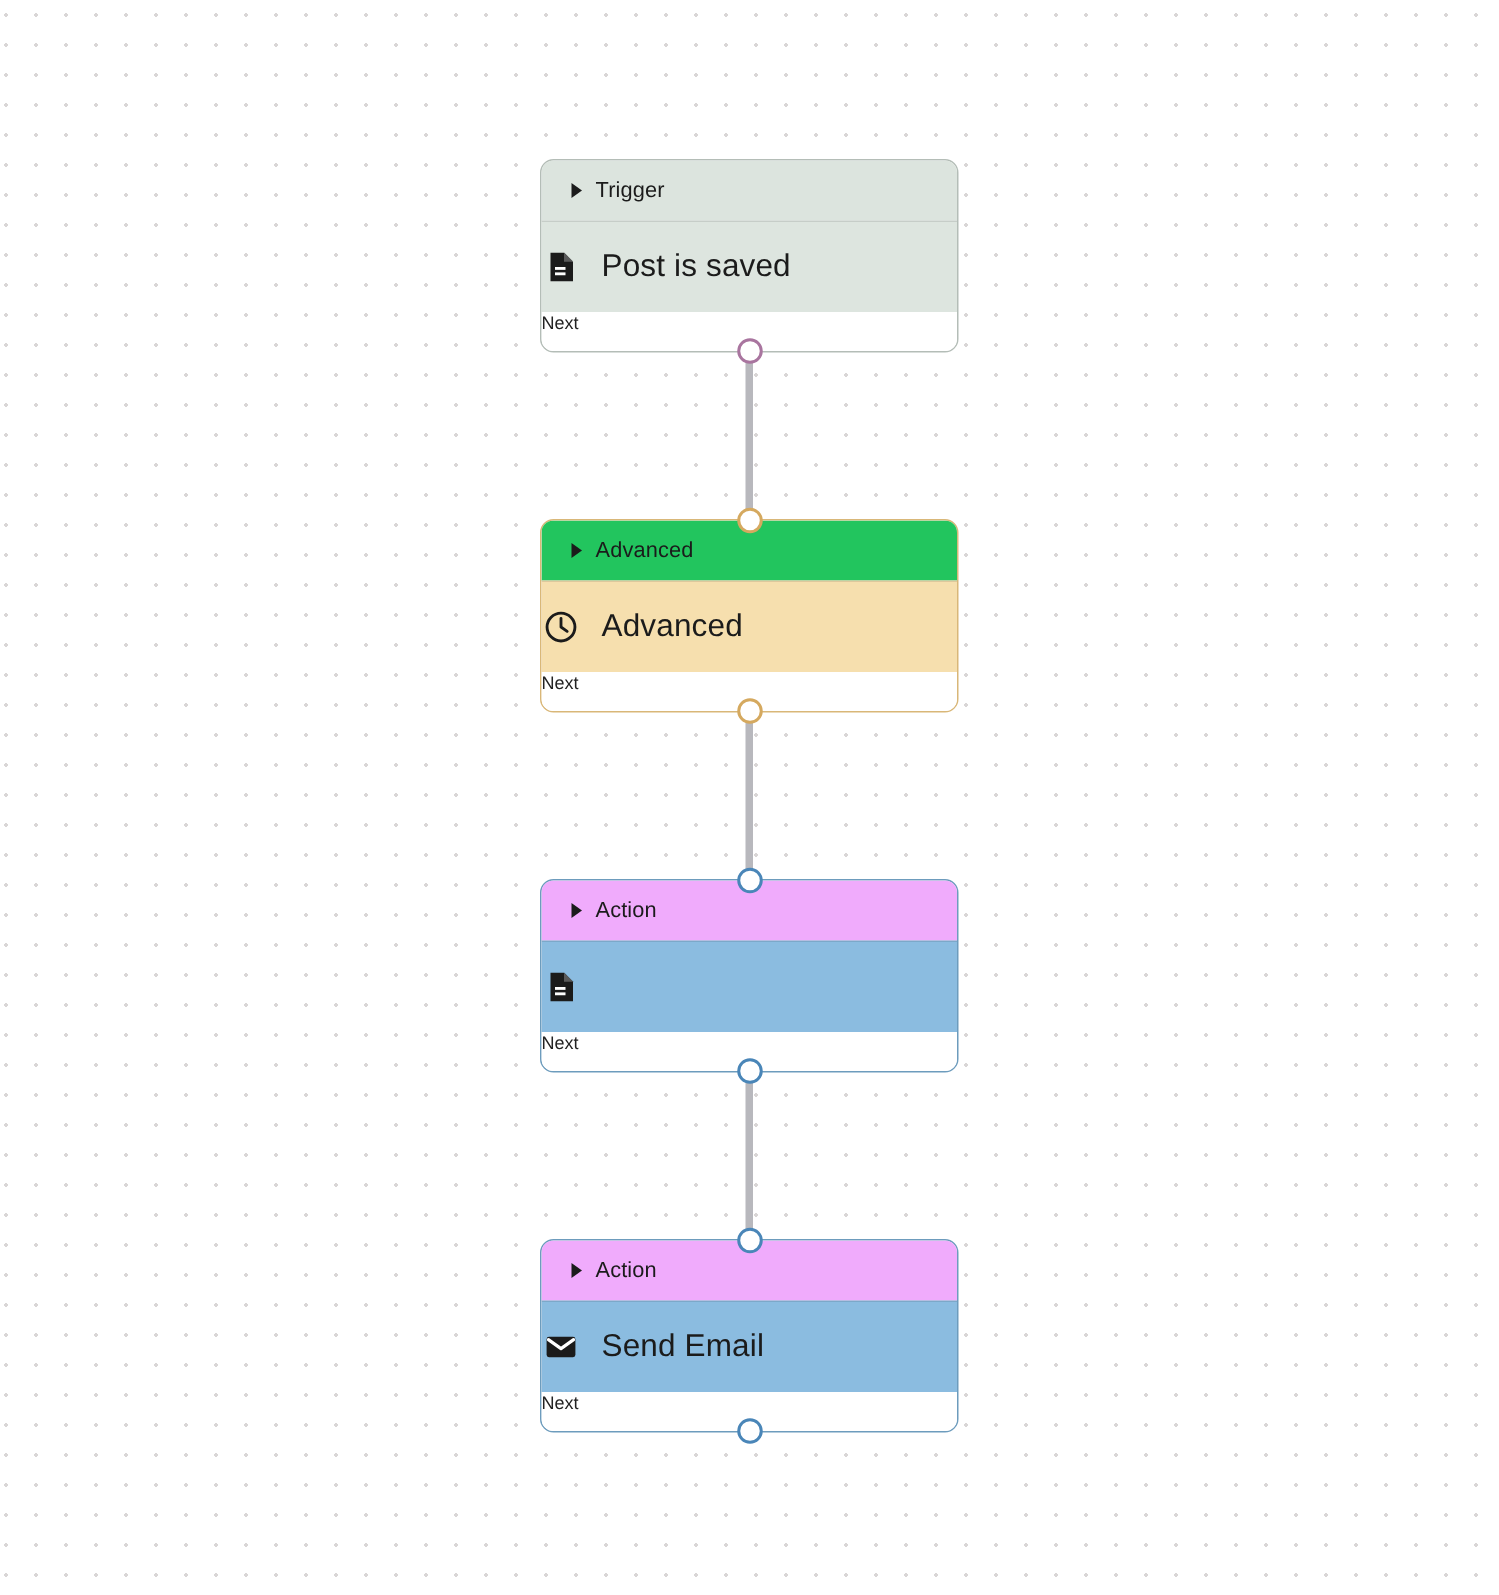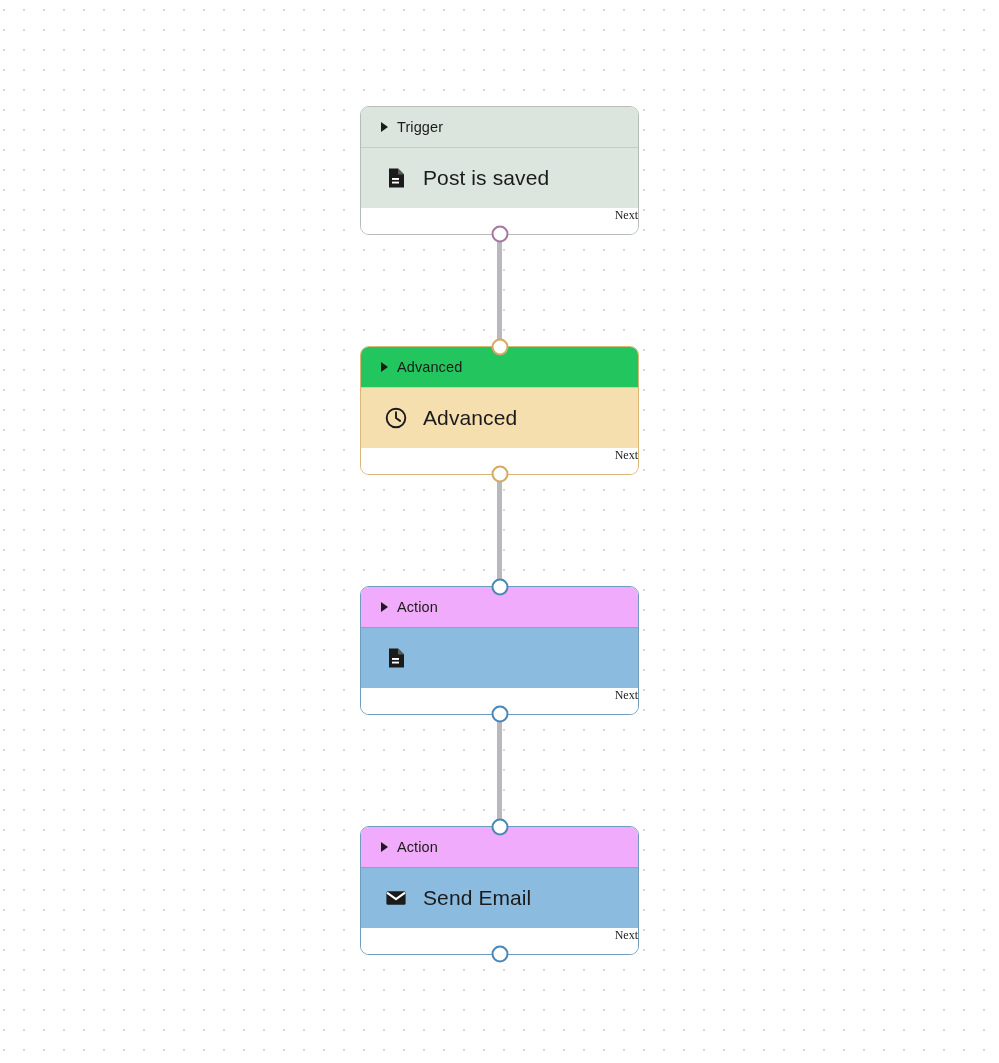--- a/index.html
+++ b/index.html
@@ -70,21 +70,20 @@
     border-top: 5px solid transparent;
     border-bottom: 5px solid transparent;
     margin-right: 9px;
     flex: none;
   }
 
   .node-body {
     height: 61px;
     display: flex;
     align-items: center;
-    padding-left: 22px;
     box-sizing: border-box;
     border-top: 1px solid rgba(0,0,0,0.10);
     text-align: right;
   }
 
   .node-icon {
     width: 26px;
     height: 26px;
     margin-right: 14px;
     flex: none;
@@ -100,23 +99,22 @@
     color: #1b1b1b;
     letter-spacing: 0.1px;
     white-space: nowrap;
   }
 
   .node-footer {
     height: 26px;
     background-color: #ffffff;
     display: flex;
     align-items: flex-start;
-    justify-content: flex-end;
-    box-sizing: border-box;
-    font-family: Liberation Serif, serif;
+    justify-content: flex-start;
+    box-sizing: border-box;
   }
   .node-footer span {
     font-size: 12px;
     color: #222222;
     line-height: 14px;
   }
 
   
   .port {
     position: absolute;

